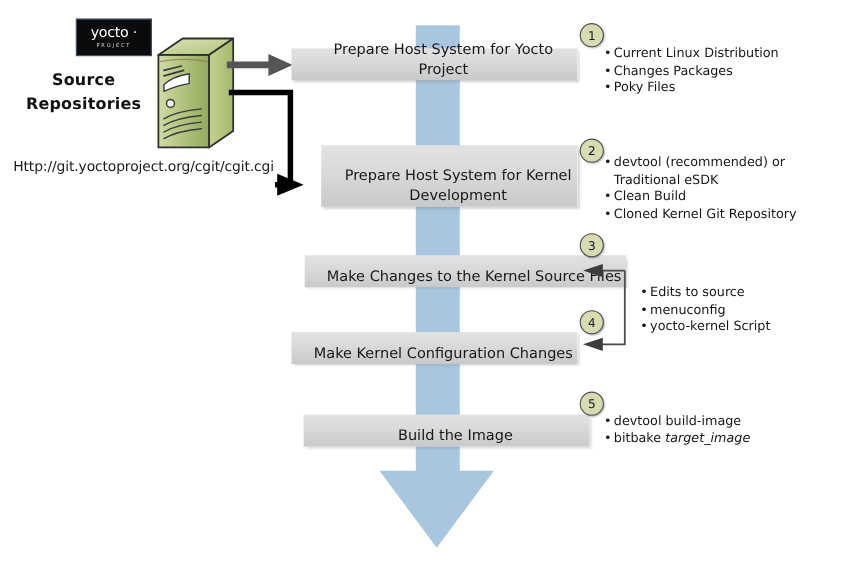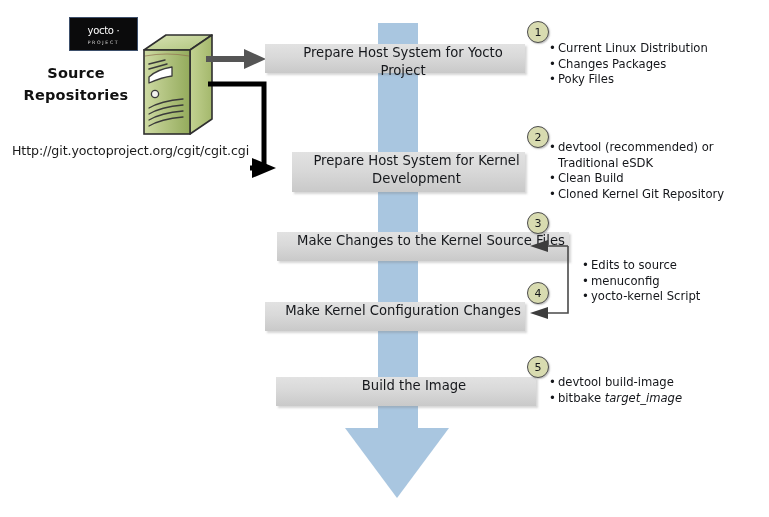--- a/index.html
+++ b/index.html
@@ -26,21 +26,21 @@
     background: #0b0b0c;
     border: 1px solid #3d4f6b;
     box-sizing: border-box;
     display: flex;
     flex-direction: column;
     align-items: center;
     justify-content: center;
   }
   #yocto-logo .yl-main {
     color: #ffffff;
-    font-size: 10px;
+    font-size: 13px;
     line-height: 15px;
     letter-spacing: -0.3px;
     font-family: "DejaVu Sans", "Liberation Sans", sans-serif;
   }
   #yocto-logo .yl-sub {
     color: #d9d9d9;
     font-size: 4.6px;
     letter-spacing: 1.7px;
     line-height: 7px;
     margin-top: 1px;
@@ -81,21 +81,21 @@
     border-right: 52px solid transparent;
     border-top: 70px solid #a9c6e0;
   }
 
   
   .pbox {
     background: linear-gradient(to bottom, #e2e2e2 0%, #d9d9d9 45%, #c9c9c9 100%);
     border: 0;
     box-shadow: 2px 2px 2px rgba(120,120,120,0.30);
     display: flex;
-    align-items: flex-start;
+    align-items: flex-end;
     justify-content: center;
     text-align: center;
     color: #16181c;
     font-size: 13.2px;
     line-height: 18px;
     box-sizing: border-box;
     padding-left: 16px;
   }
 
   
@@ -219,21 +219,21 @@
     <div class="bline">
       <span class="bdot">•</span>
       <span class="btxt">Changes Packages</span>
     </div>
     <div class="bline">
       <span class="bdot">•</span>
       <span class="btxt">Poky Files</span>
     </div>
   </div>
 
-  <div class="abs pbox" style="left:292px; top:152px; width:233px; height:40px;">
+  <div class="abs pbox" style="left:292px; top:132px; width:233px; height:56px;">
     <span>Prepare Host System for Kernel Development</span>
   </div>
   <div class="abs step-circle" style="left:527px; top:126px;">
     <span>2</span>
   </div>
   <div class="abs bullets" style="left:549px; top:140px; width:215px;">
     <div class="bline">
       <span class="bdot">•</span>
       <span class="btxt">devtool (recommended) or Traditional eSDK</span>
     </div>

